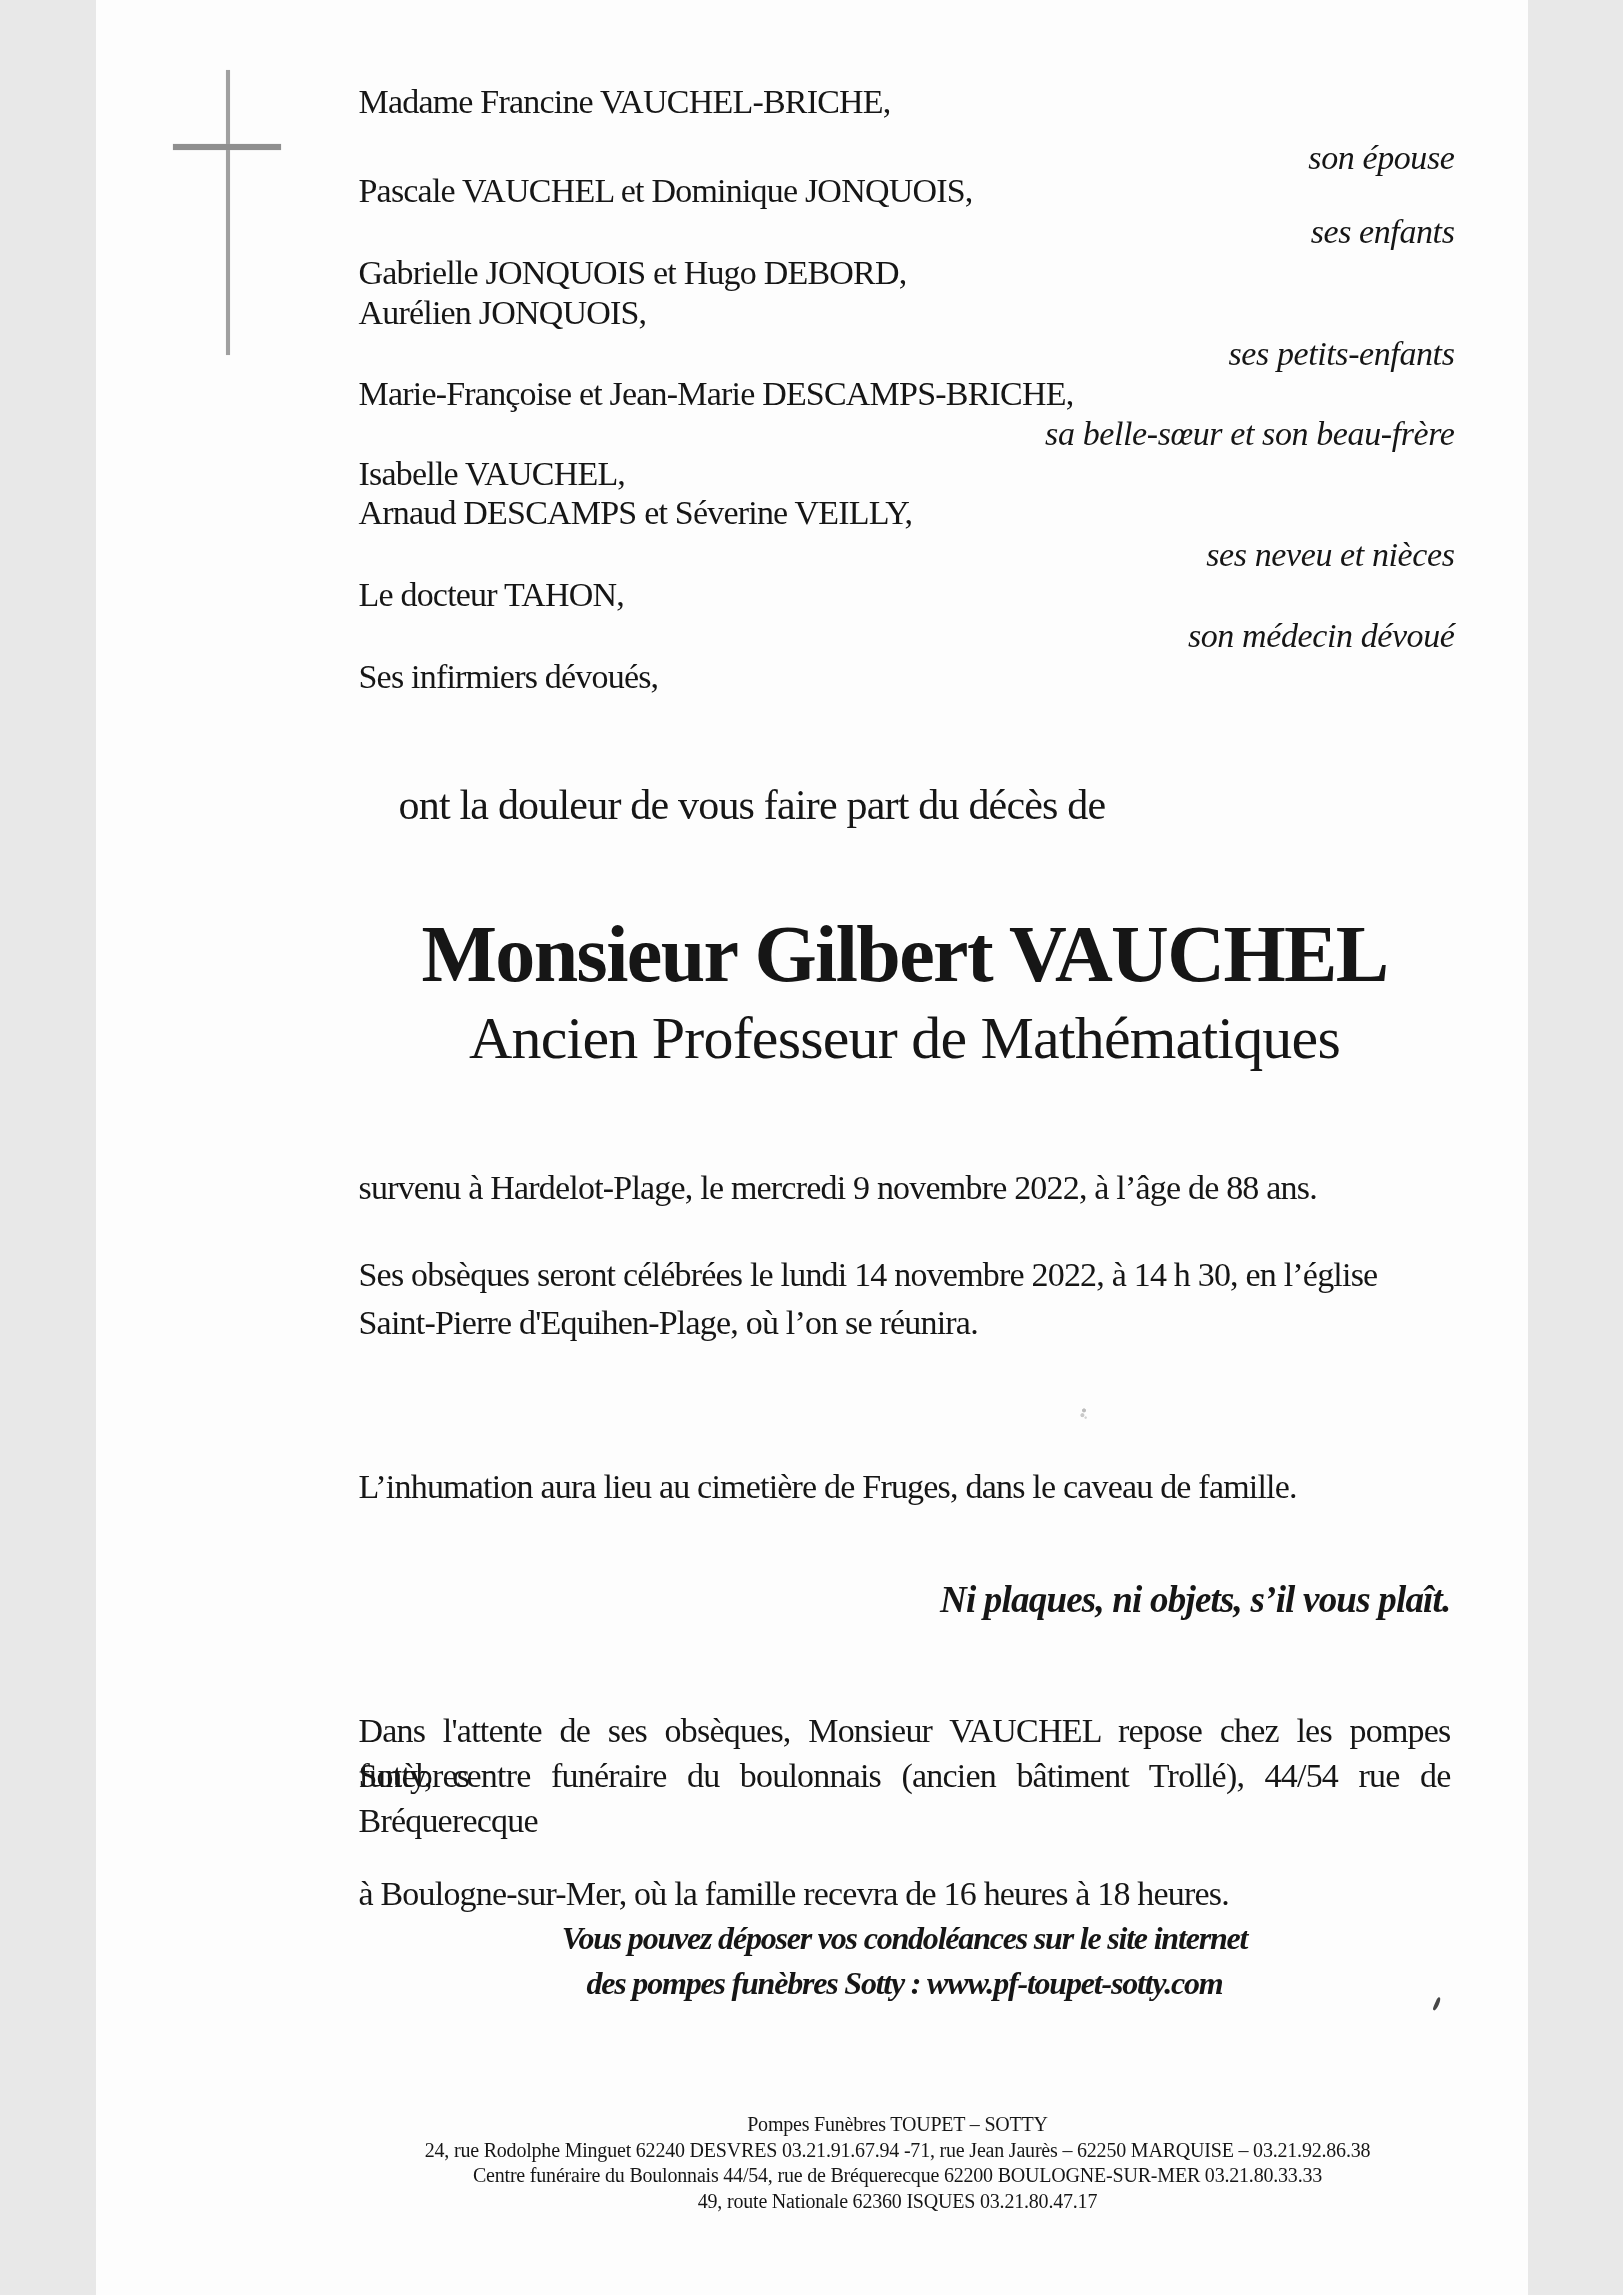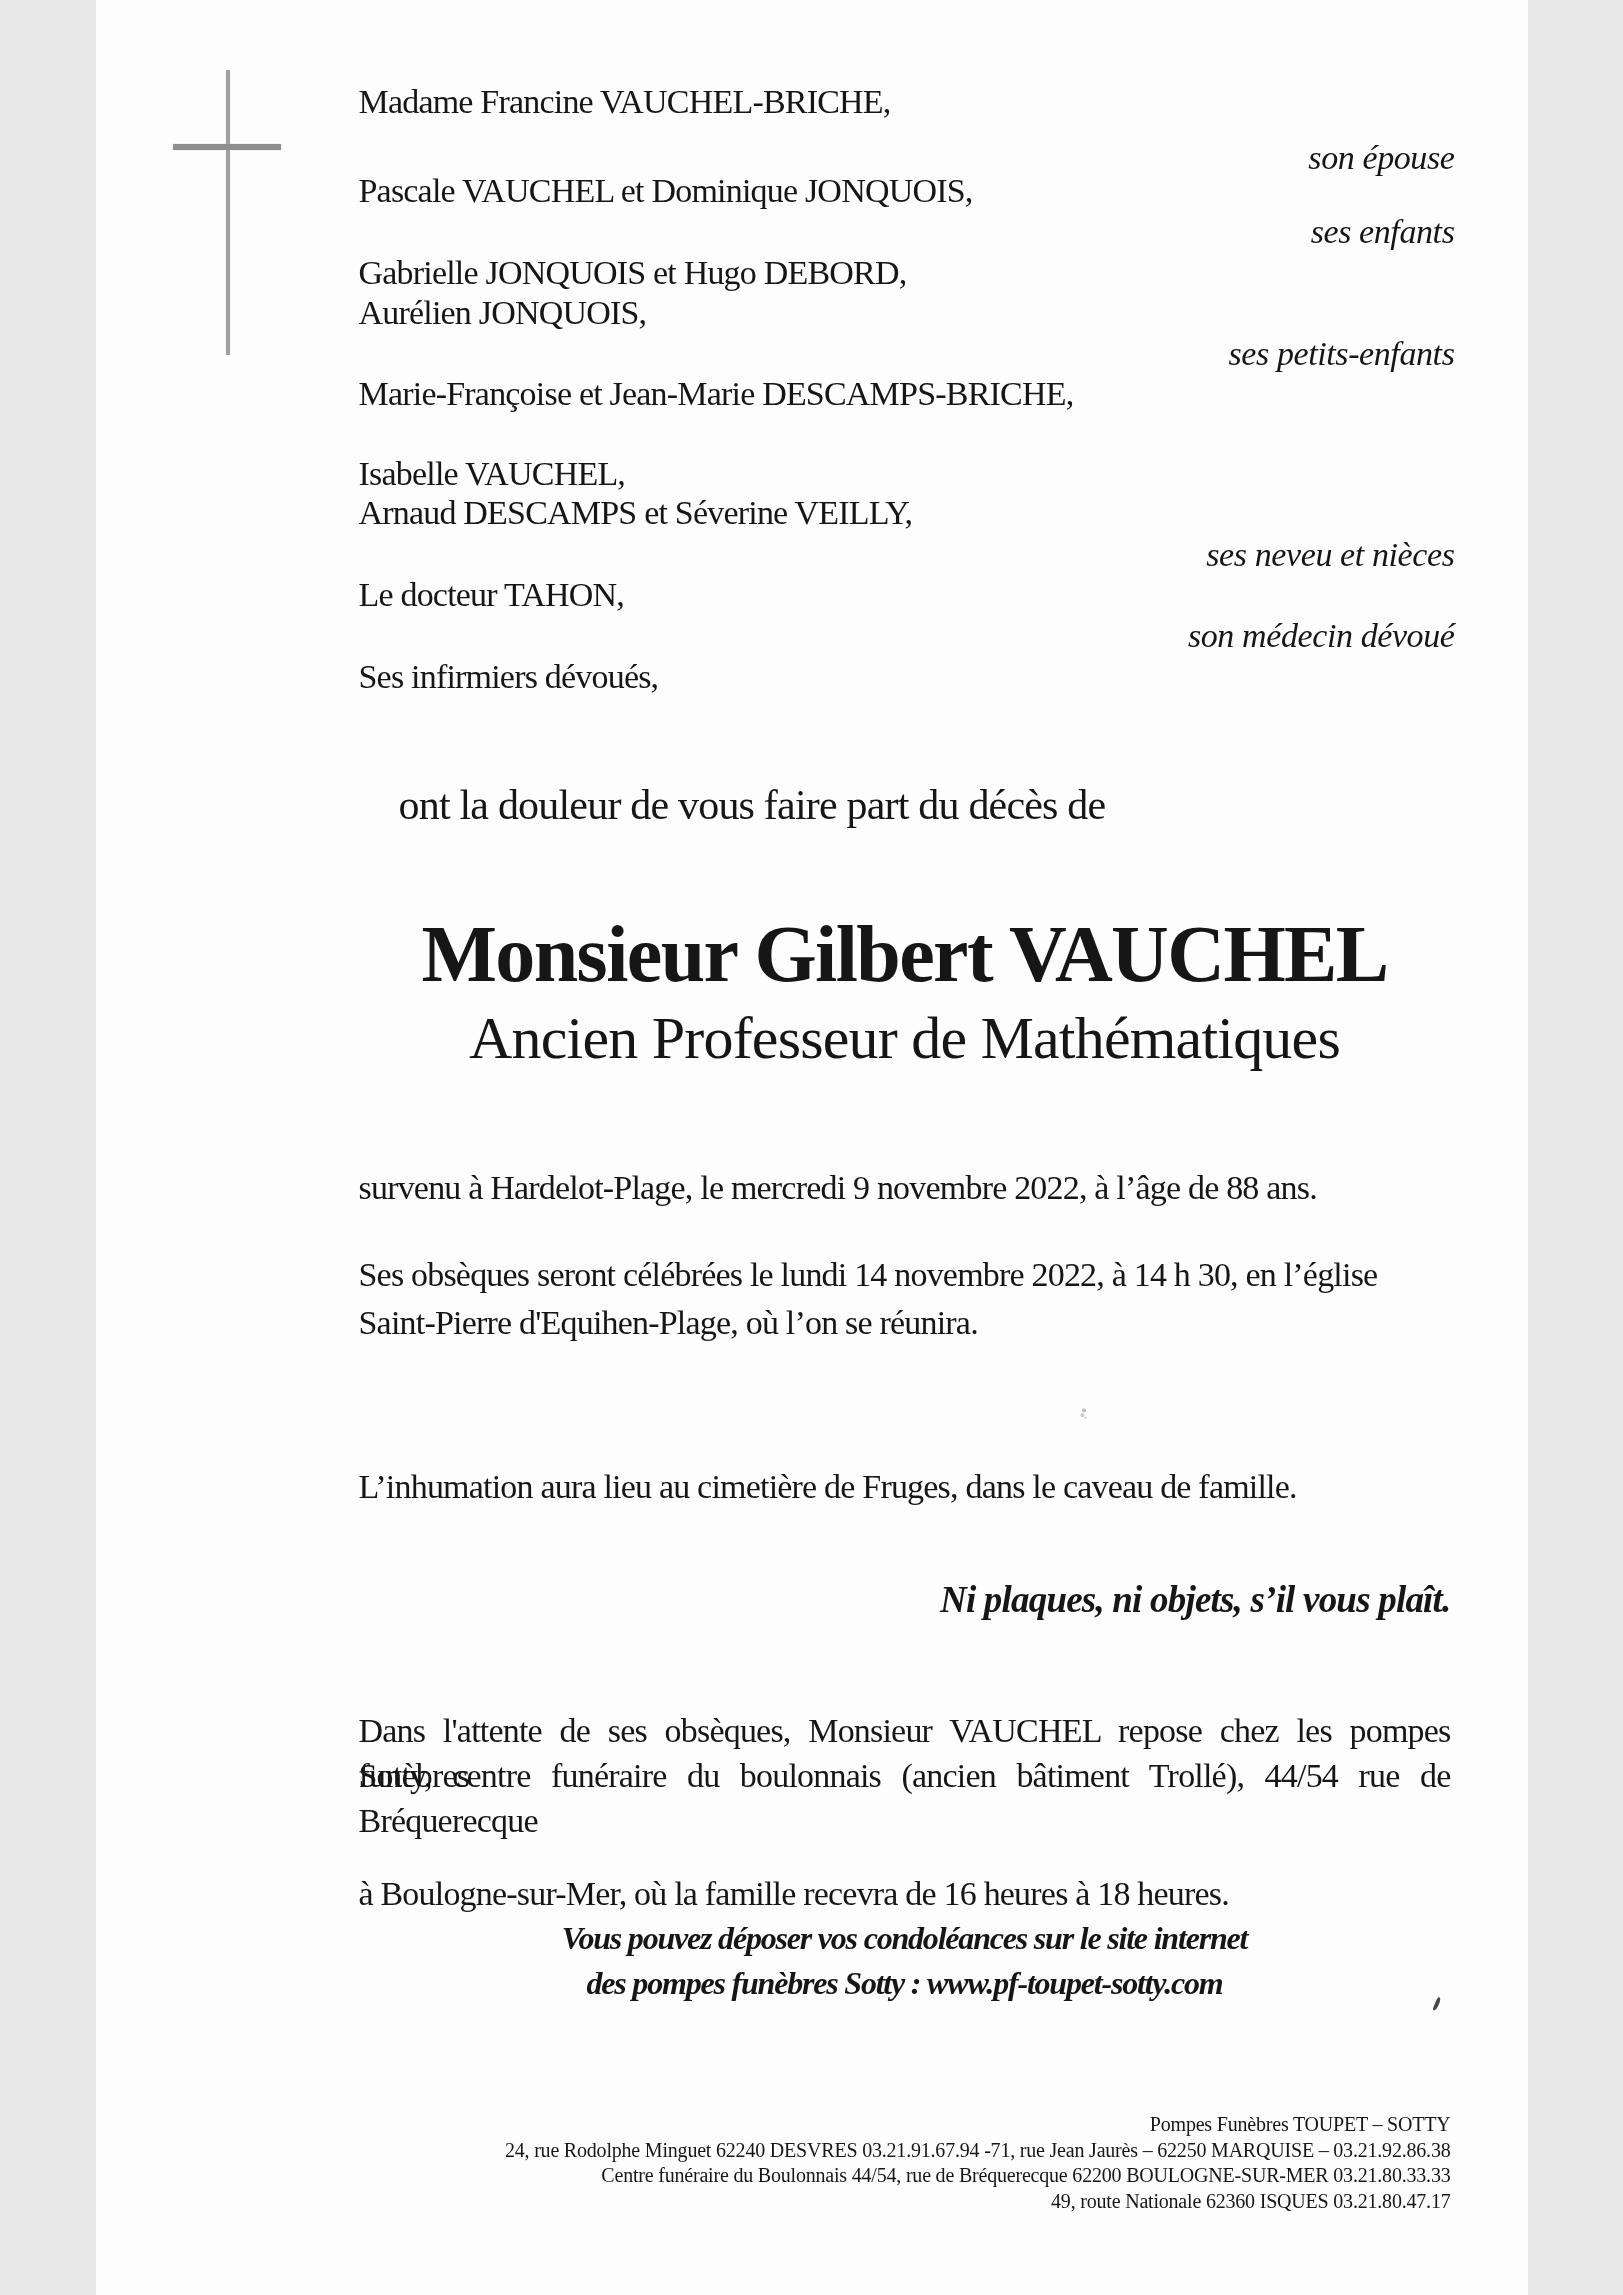--- a/index.html
+++ b/index.html
@@ -105,25 +105,25 @@
     left: 263px; right: 77px; top: 1916px;
     font-size: 32px;
     line-height: 45px;
     font-weight: bold;
     font-style: italic;
     letter-spacing: -1.2px;
     text-align: center;
   }
 
   .footer {
-    left: 263px; right: 77px; top: 2112px;
+    left: 263px; right: 91px; top: 2112px;
     font-size: 20px;
     line-height: 25.5px;
     letter-spacing: -0.2px;
-    text-align: right;
+    text-align: center;
   }
 
   
   .scan-mark {
     left: 1339px; top: 1997px;
     width: 4px; height: 13.5px;
     background: #474747;
     border-radius: 40% 60% 60% 40%;
     transform: rotate(24deg);
   }
@@ -154,20 +154,21 @@
   </div>
 
   <div class="abs name-line" style="top:82px">Madame Francine VAUCHEL-BRICHE,</div>
   <div class="abs relation-line" style="top:138px">son épouse</div>
   <div class="abs name-line" style="top:171px">Pascale VAUCHEL et Dominique JONQUOIS,</div>
   <div class="abs relation-line" style="top:212px">ses enfants</div>
   <div class="abs name-line" style="top:253px">Gabrielle JONQUOIS et Hugo DEBORD,</div>
   <div class="abs name-line" style="top:293px">Aurélien JONQUOIS,</div>
   <div class="abs relation-line" style="top:334px">ses petits-enfants</div>
   <div class="abs name-line" style="top:374px">Marie-Françoise et Jean-Marie DESCAMPS-BRICHE,</div>
+  <div class="abs relation-line" style="top:414px">sa belle-sœur et son beau-frère</div>
   <div class="abs name-line" style="top:454px">Isabelle VAUCHEL,</div>
   <div class="abs name-line" style="top:493px">Arnaud DESCAMPS et Séverine VEILLY,</div>
   <div class="abs relation-line" style="top:535px">ses neveu et nièces</div>
   <div class="abs name-line" style="top:575px">Le docteur TAHON,</div>
   <div class="abs relation-line" style="top:616px">son médecin dévoué</div>
   <div class="abs name-line" style="top:657px">Ses infirmiers dévoués,</div>
 
   <div class="abs intro-line">ont la douleur de vous faire part du décès de</div>
 
   <div class="abs deceased-name">Monsieur Gilbert VAUCHEL</div>

